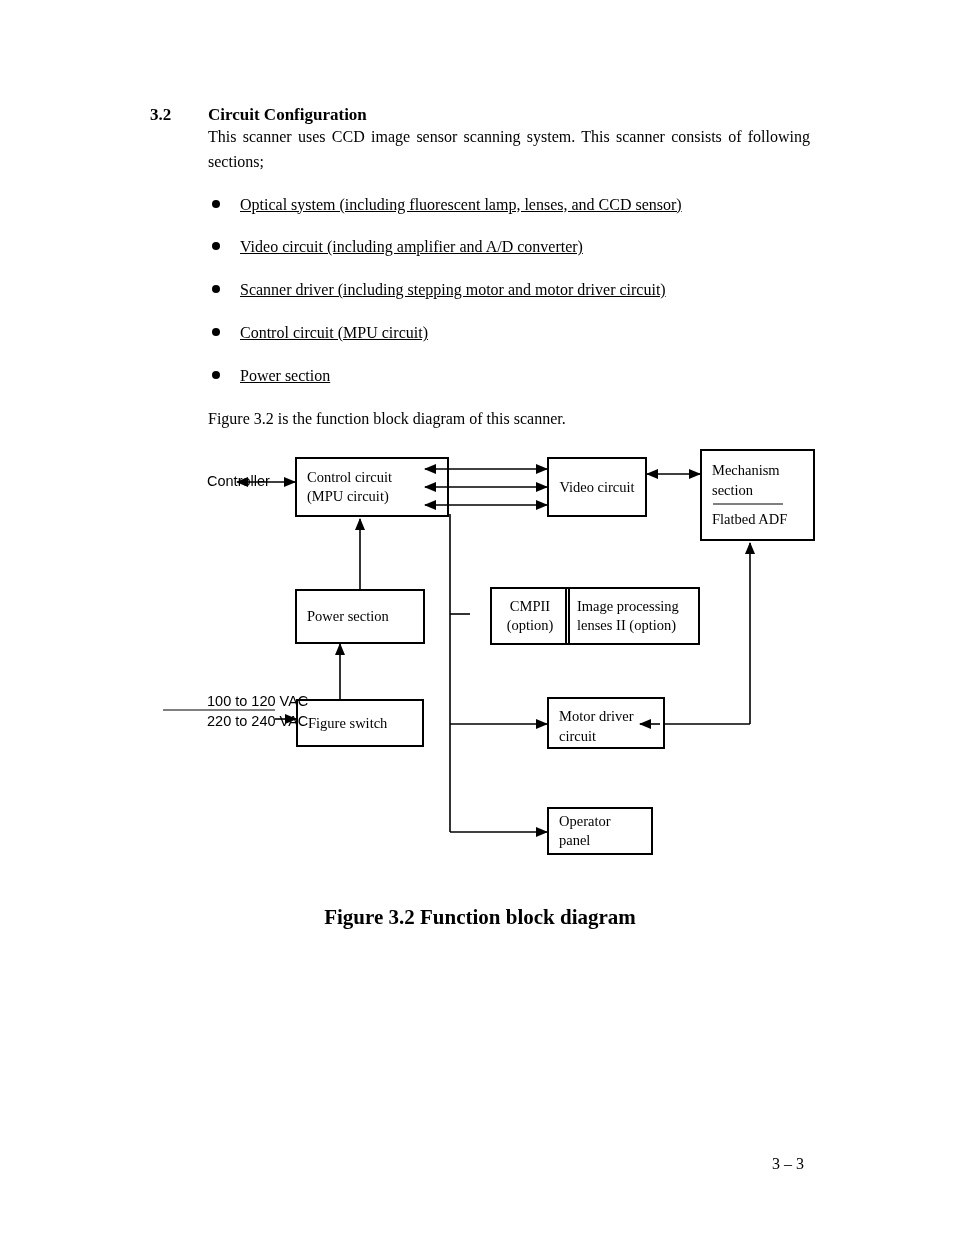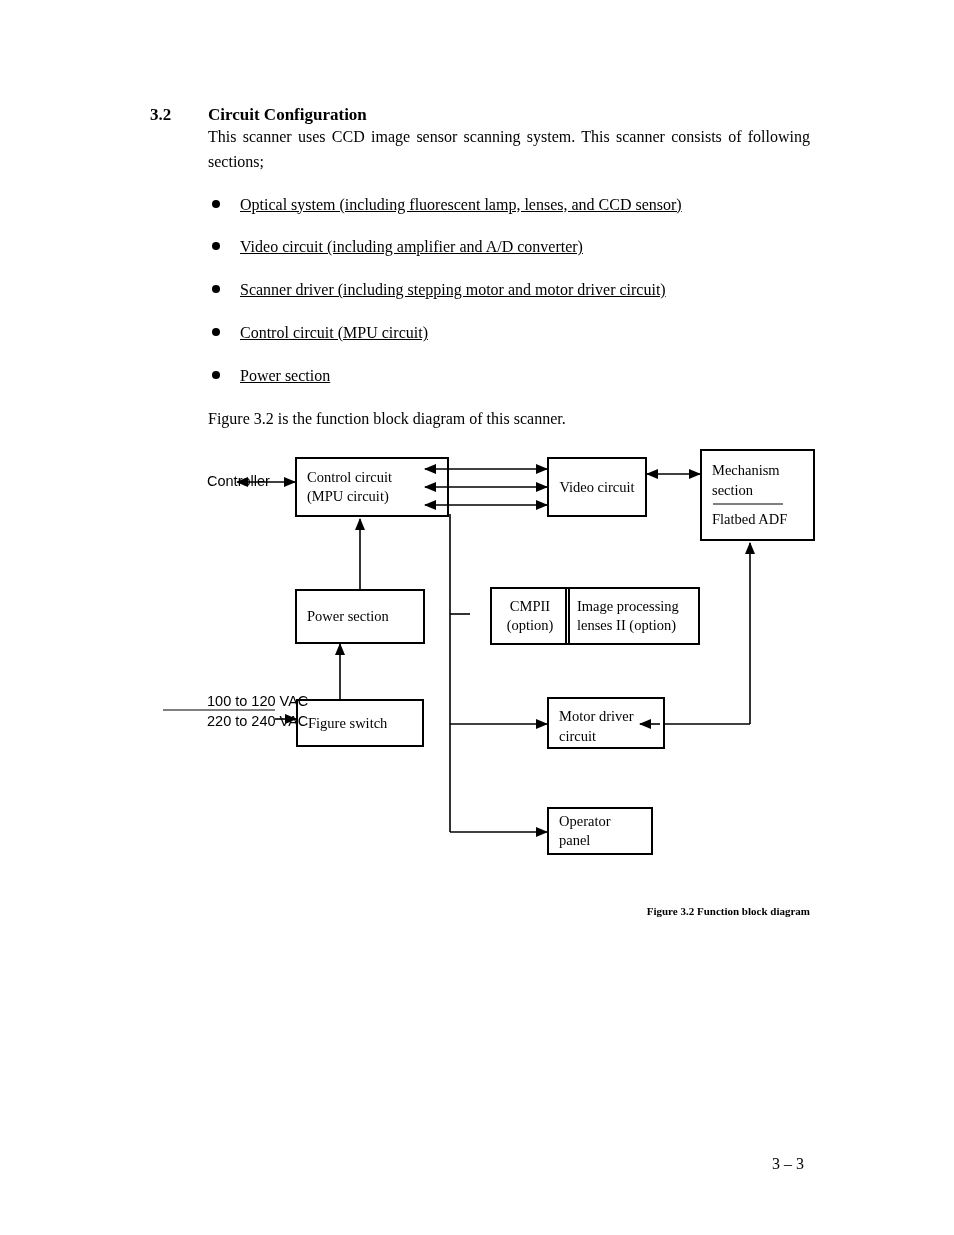--- a/index.html
+++ b/index.html
@@ -79,23 +79,23 @@
     border: 2px solid #000;
     font-size: 14.5px;
     line-height: 1.35;
     padding: 8px 10px;
     display: flex;
     flex-direction: column;
     justify-content: center;
     box-sizing: border-box;
   }
   .fig-caption {
-    text-align: right;
+    text-align: center;
     font-weight: bold;
-    font-size: 11px;
+    font-size: 21px;
     margin-top: 16px;
   }
   .page-num {
     position: absolute;
     right: 150px;
     bottom: 62px;
     font-size: 16px;
   }
 </style>
 </head>

